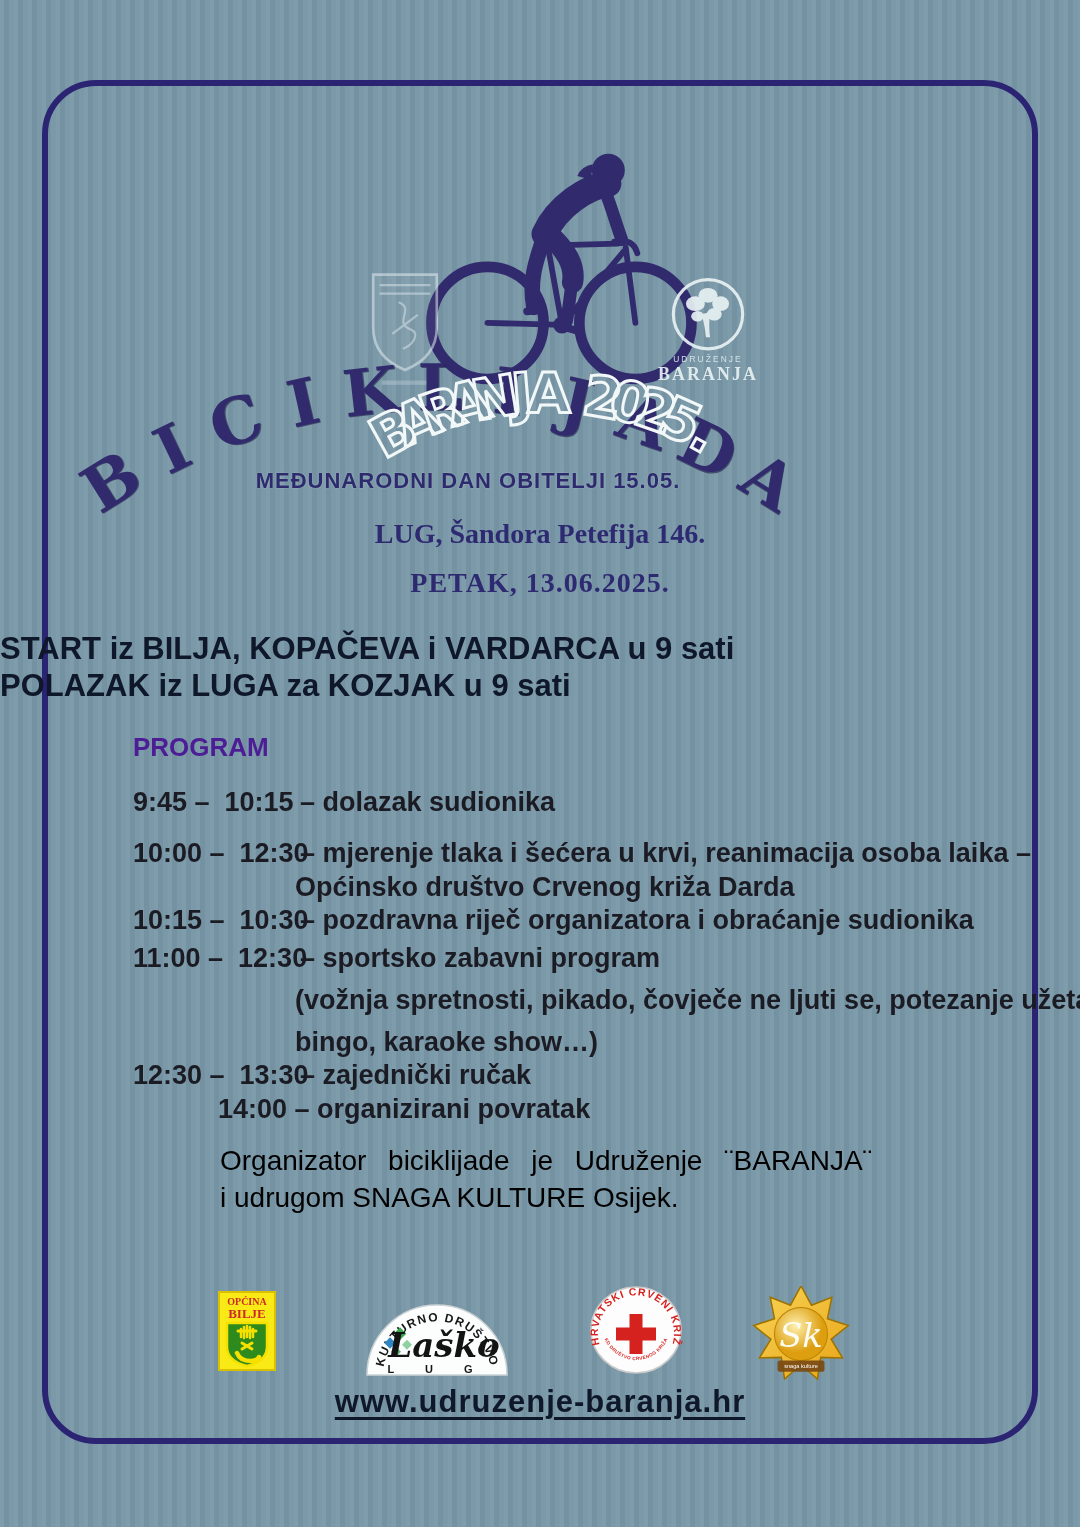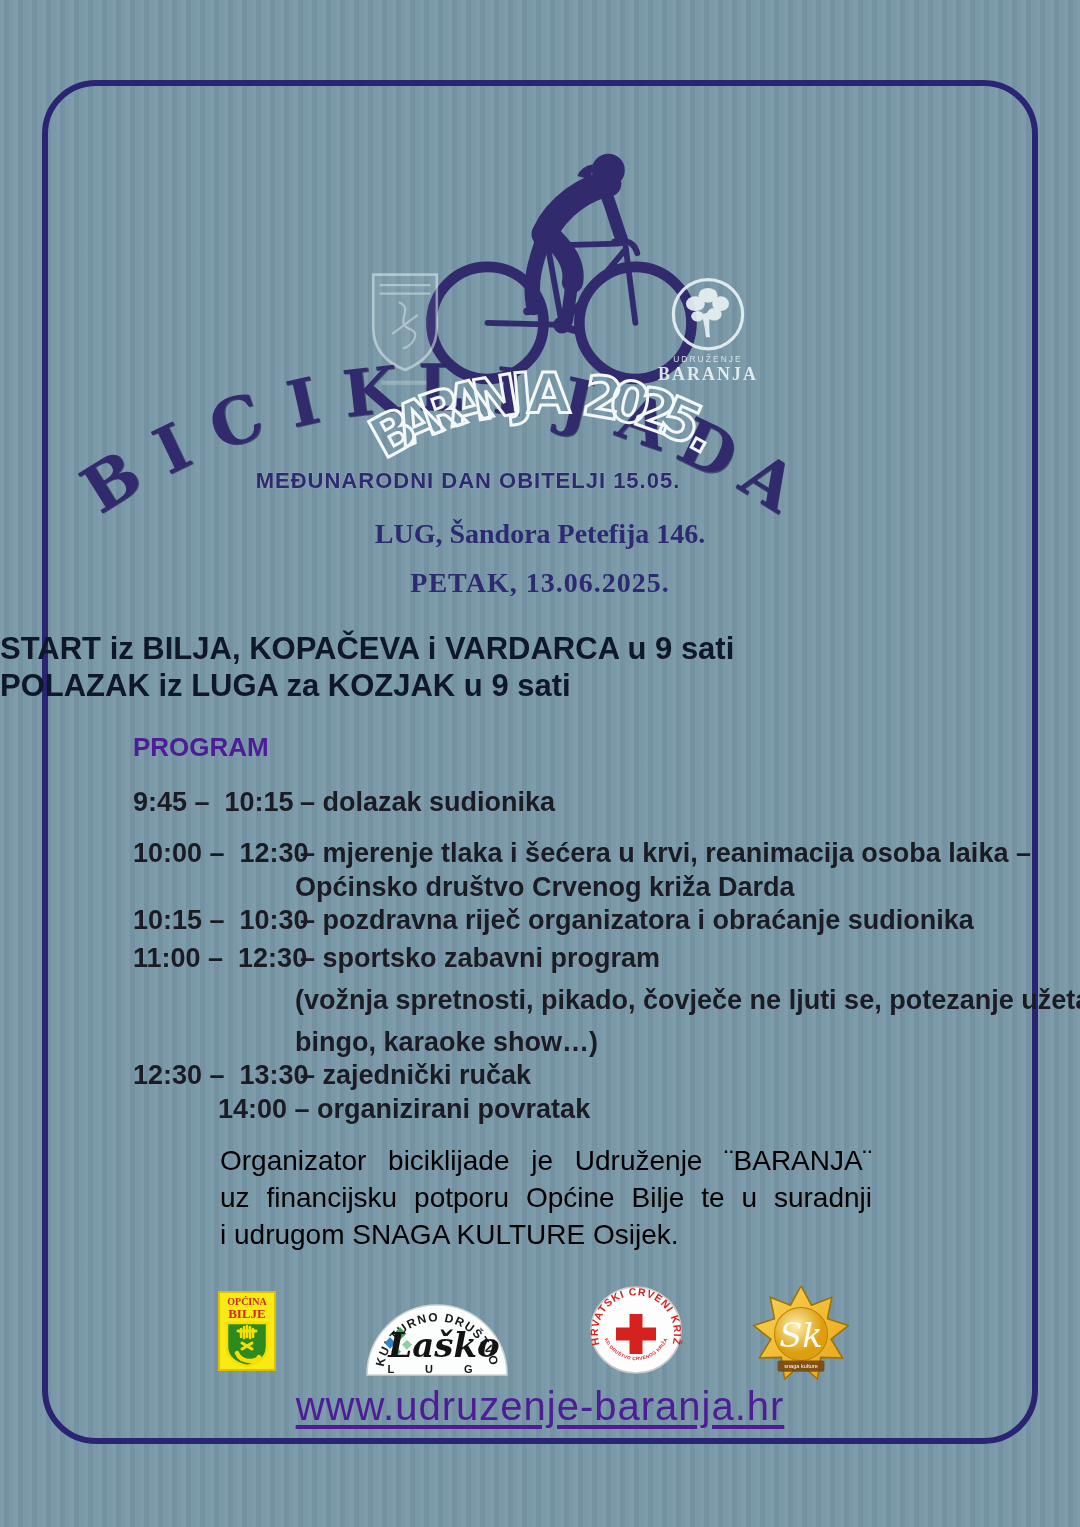--- a/index.html
+++ b/index.html
@@ -56,21 +56,21 @@
   .org-line{text-align:justify;text-align-last:justify;}
   .org-line.last{text-align-last:left;}
   
   #logo-bilje{left:218px;top:1291px;width:58px;height:80px;}
   #logo-lasko{left:360px;top:1293px;width:154px;height:84px;}
   #logo-crvenikriz{left:586px;top:1284px;width:100px;height:92px;}
   #logo-sk{left:750px;top:1286px;width:102px;height:102px;}
   
   #website-row{left:0;top:1384px;width:1080px;text-align:center;}
   #website-link{
-    color:#4c1d95;font-size:40px;font-weight:400;letter-spacing:1px;
+    color:#0f172a;font-size:31px;font-weight:700;letter-spacing:1px;
     text-decoration:underline;text-underline-offset:5px;cursor:pointer;
   }
 </style>
 </head>
 <body>
 
 <div id="frame" class="abs"></div>
 
 <svg class="abs" id="cyclist" style="left:415px;top:128px;width:290px;height:268px" viewBox="0 0 300 270">
   <g stroke="#312b6d" fill="none" stroke-linecap="round">
@@ -187,21 +187,20 @@
 </div>
 <div class="prog-row ind0" id="pr7">
   <span class="prog-time">12:30 –  13:30</span><span>– zajednički ručak</span>
 </div>
 <div class="prog-row ind2" id="pr8">
   <span>14:00 – organizirani povratak</span>
 </div>
 
 <div class="abs" id="organizer">
   <div class="org-line">Organizator biciklijade je Udruženje ¨BARANJA¨</div>
-  <div class="org-line">uz financijsku potporu Općine Bilje te u suradnji</div>
   <div class="org-line last">i udrugom SNAGA KULTURE Osijek.</div>
 </div>
 
 <svg class="abs" id="logo-bilje" viewBox="0 0 58 80">
   <rect x="1" y="1" width="56" height="78" fill="#f9ea15" stroke="#d9c000" stroke-width="2"></rect>
   <text x="29" y="14" text-anchor="middle" font-size="10" font-weight="bold" fill="#cc2a2a" font-family="Liberation Serif,serif">OPĆINA</text>
   <text x="29" y="27" text-anchor="middle" font-size="13" font-weight="bold" fill="#cc2a2a" font-family="Liberation Serif,serif">BILJE</text>
   <path d="M9,32 H49 V56 Q49,70 29,75 Q9,70 9,56 Z" fill="#2d8a1c" stroke="#f5e000" stroke-width="2.5"></path>
   <g stroke="#f5e000" stroke-linecap="round" fill="none">
     <path d="M23,46 L23,38 M26,47 L26,36 M29,46 L29,35 M32,47 L32,36 M35,46 L35,38" stroke-width="2.5"></path>

